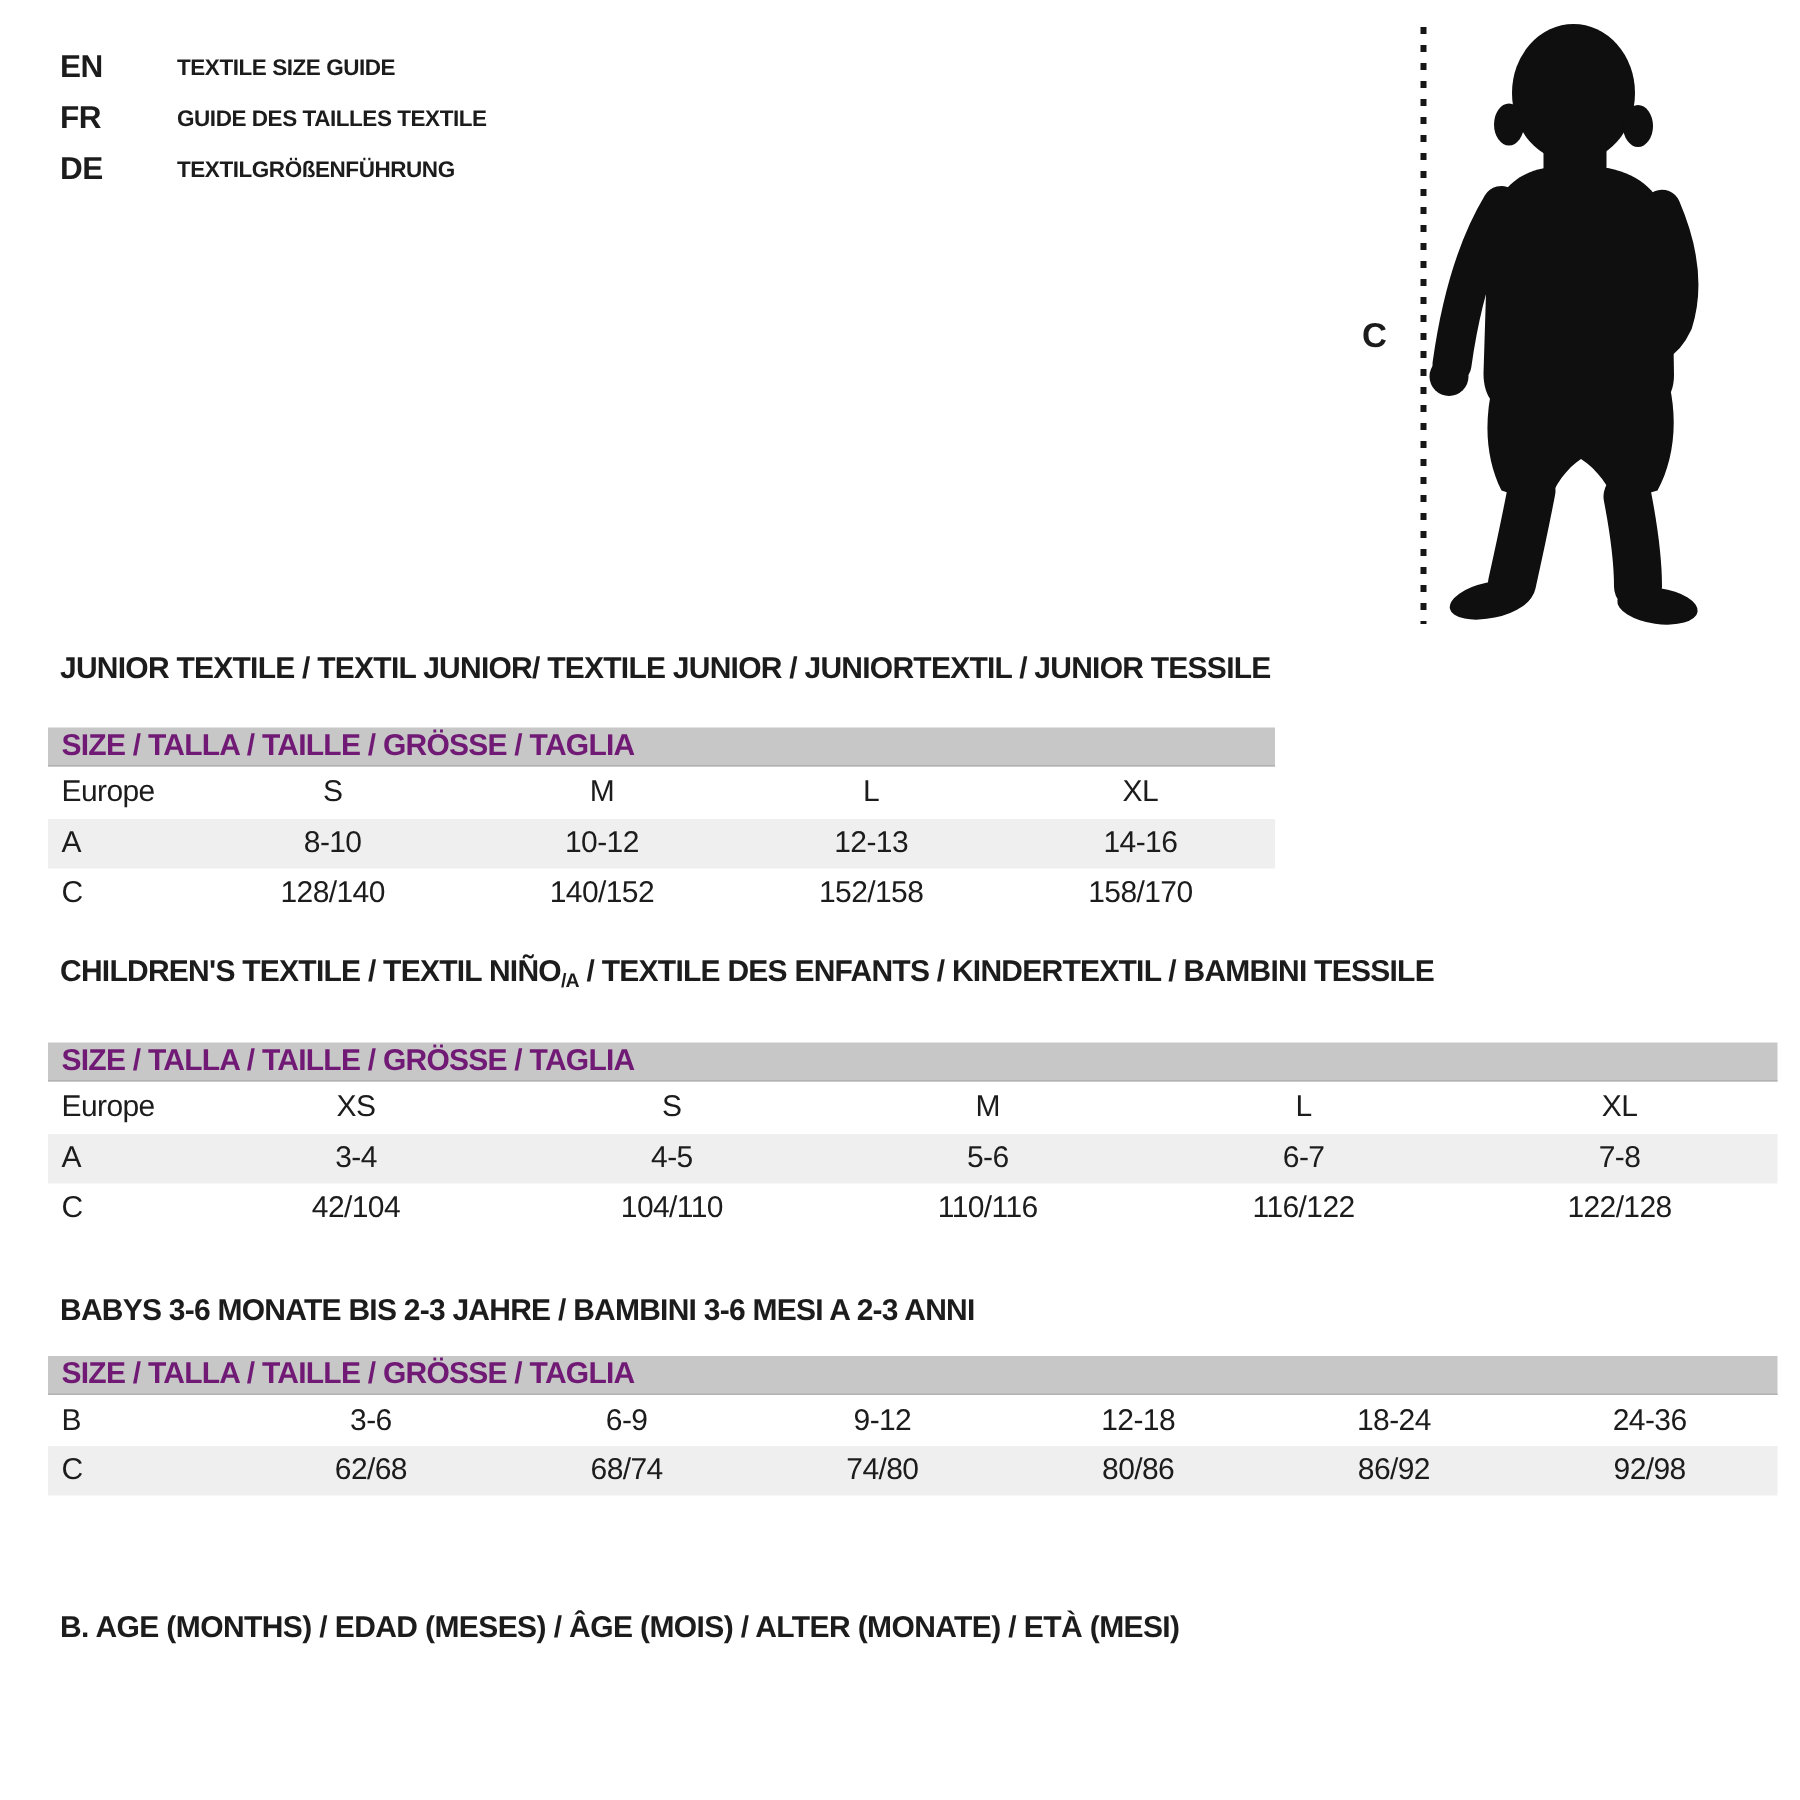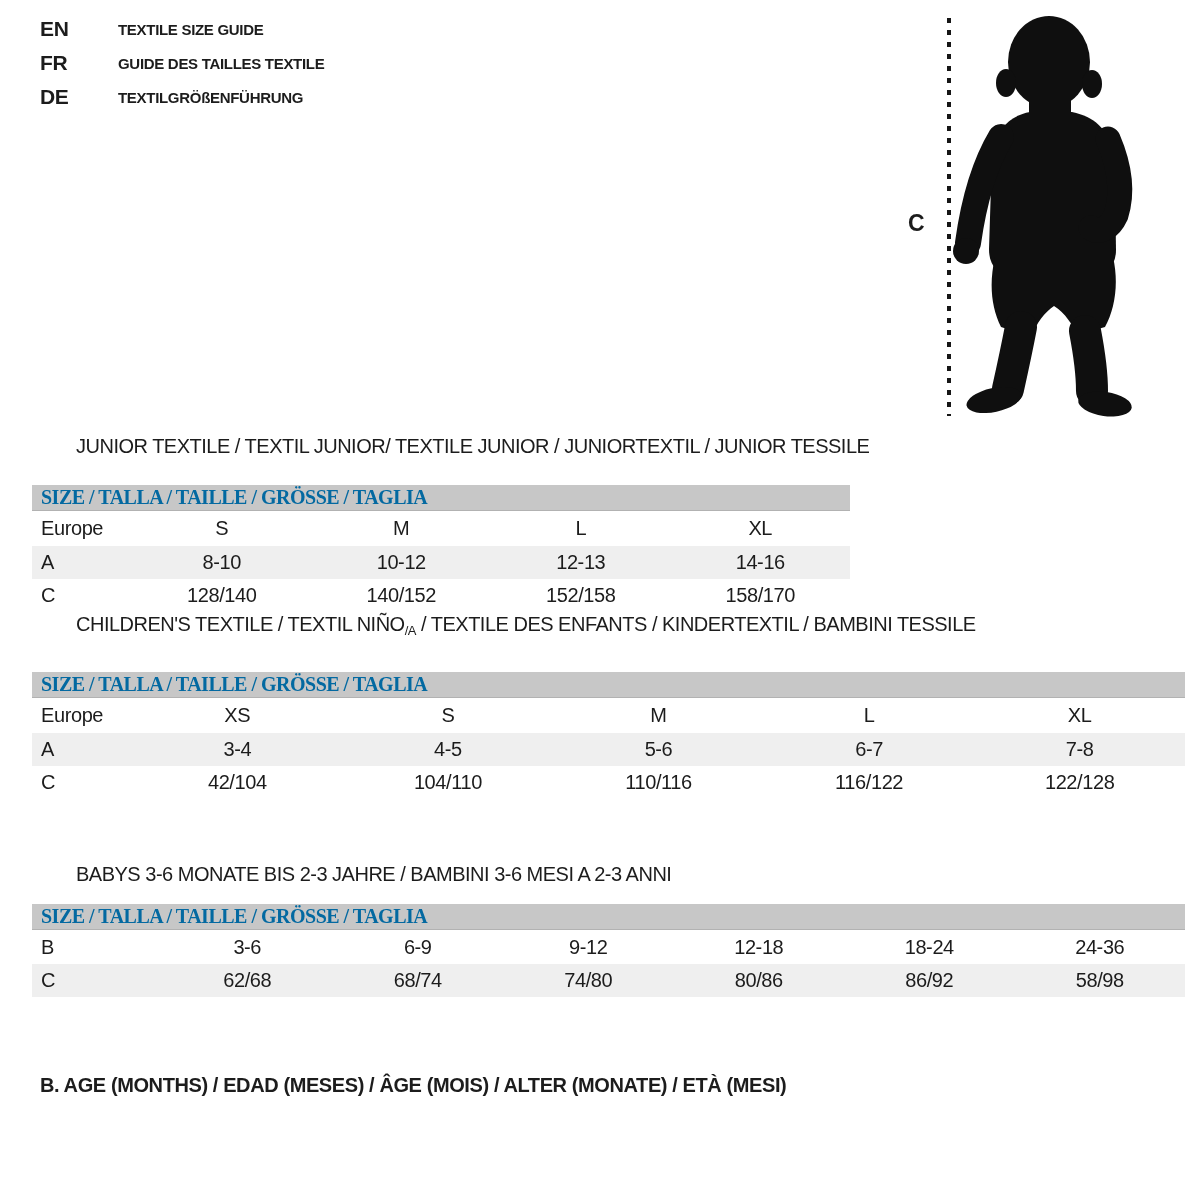--- a/index.html
+++ b/index.html
@@ -12,64 +12,63 @@
   html, body { width: 1200px; height: 1200px; }
   body {
     position: relative;
     background: #ffffff;
     color: var(--text);
     font-family: "Liberation Sans", sans-serif;
     overflow: hidden;
   }
 
   
-  .lang-block { position: absolute; left: 40px; top: 12px; }
+  .lang-block { position: absolute; left: 40px; top: 28px; }
   .lang-row { display: flex; height: 34px; align-items: center; }
   .lang-code { width: 78px; font-weight: 700; font-size: 21px; letter-spacing: -0.3px; }
   .lang-title { font-weight: 700; font-size: 15px; letter-spacing: -0.3px; }
 
   
   .figure { position: absolute; left: 900px; top: 12px; width: 292px; height: 412px; }
   .dash-line {
     position: absolute; left: 47px; top: 6px; width: 4px; height: 398px;
     background: repeating-linear-gradient(to bottom, #161616 0 5px, transparent 5px 12px);
   }
   .figure-label { position: absolute; left: 8px; top: 198px; font-size: 23px; font-weight: 700; }
   .silhouette-svg { position: absolute; left: 35px; top: 3px; }
 
   
   .section { position: absolute; left: 32px; }
-  .section-title { font-weight: 400; font-size: 20px; letter-spacing: -0.5px; line-height: 24px; padding-left: 8px; white-space: nowrap; margin-left: 36px; }
+  .section-title { font-weight: 700; font-size: 20px; letter-spacing: -0.5px; line-height: 24px; padding-left: 8px; white-space: nowrap; }
   .subscript { font-size: 13px; vertical-align: -4px; }
   .title-line2 { margin-top: 16px; }
 
   .size-header-bar {
     height: 26px; display: flex; align-items: center; padding-left: 9px;
     background: var(--table-header-bg);
     border-bottom: 1px solid #b2b2b2;
-    font-weight: 700; font-size: 20px; letter-spacing: -0.5px; color: #0369a1;
+    font-weight: 700; font-size: 20px; letter-spacing: -0.5px; color: #701a75;
     white-space: nowrap;
-    font-family: Liberation Serif, serif;
   }
   .gap-title-table { height: 27px; }
   .gap-title-table-wide { height: 29px; }
   .gap-babies { height: 18px; }
 
   .t-row { display: flex; align-items: center; font-size: 20px; letter-spacing: -0.4px; }
   .t-row.shaded { background: var(--row-shaded-bg); }
   .t-row .lbl { padding-left: 9px; }
   .lblw-100 .lbl { width: 100px; }
   .lblw-130 .lbl { width: 130px; }
   .t-row .val { flex: 1; text-align: center; }
   .h35 { height: 35px; }
   .h34 { height: 34px; }
   .h33 { height: 33px; }
 
   #section-junior   { top: 434px; width: 818px; }
-  #section-children { top: 612px; width: 1153px; }
+  #section-children { top: 636px; width: 1153px; }
   #section-babies   { top: 846px; width: 1153px; }
 
   
   .footnotes { position: absolute; left: 40px; top: 1068px; }
   .footnote { height: 35px; display: flex; align-items: center; font-weight: 700; font-size: 20px; letter-spacing: -0.4px; }
 </style>
 </head>
 <body>
 
 <div class="lang-block">
@@ -185,19 +184,19 @@
     <span class="val">18-24</span>
     <span class="val">24-36</span>
   </div>
   <div class="t-row lblw-130 h33 shaded">
     <span class="lbl">C</span>
     <span class="val">62/68</span>
     <span class="val">68/74</span>
     <span class="val">74/80</span>
     <span class="val">80/86</span>
     <span class="val">86/92</span>
-    <span class="val">58/98</span>
+    <span class="val">92/98</span>
   </div>
 </div>
 
 <div class="footnotes">
   <div class="footnote">B. AGE (MONTHS) / EDAD (MESES) / ÂGE (MOIS) / ALTER (MONATE) / ETÀ (MESI)</div>
 </div>
 
 </body></html>

